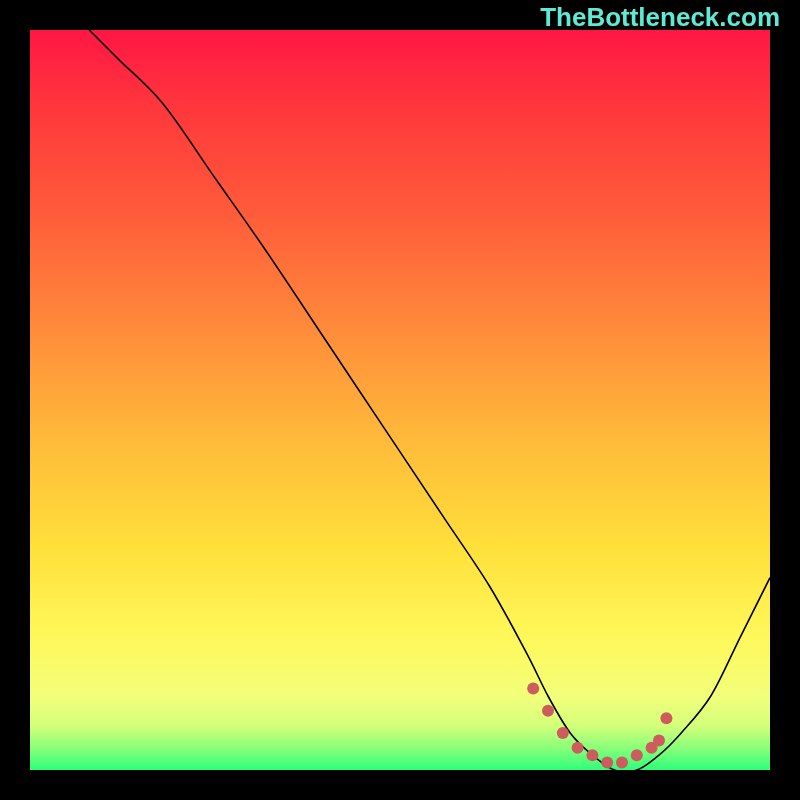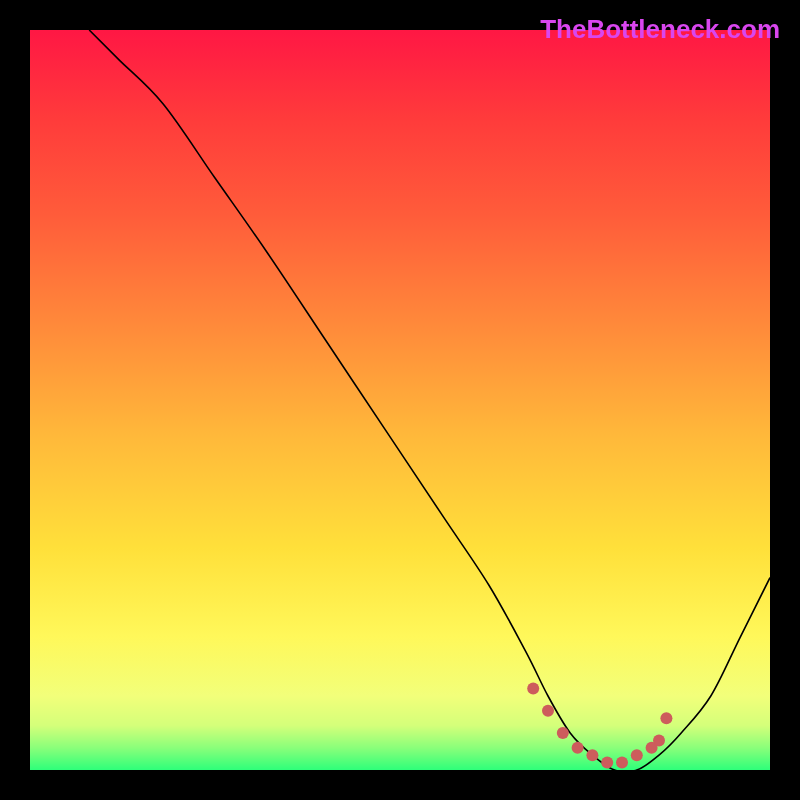--- a/index.html
+++ b/index.html
@@ -1,22 +1,22 @@
 <!DOCTYPE html>
 <html><head>
 <meta charset="utf-8">
 <style>
   * { margin: 0; padding: 0; box-sizing: border-box; }
   html, body { width: 800px; height: 800px; overflow: hidden; background: #000; }
   .wrapper { position: relative; width: 800px; height: 800px; background: #000; }
   .watermark {
     position: absolute;
-    top: 14px;
+    top: 2px;
     right: 20px;
-    color: #d946ef;
+    color: #5eead4;
     font-family: Arial, Helvetica, sans-serif;
     font-size: 26px;
     font-weight: 600;
     z-index: 3;
   }
   .plot {
     position: absolute;
     left: 30px;
     top: 30px;
     width: 740px;

